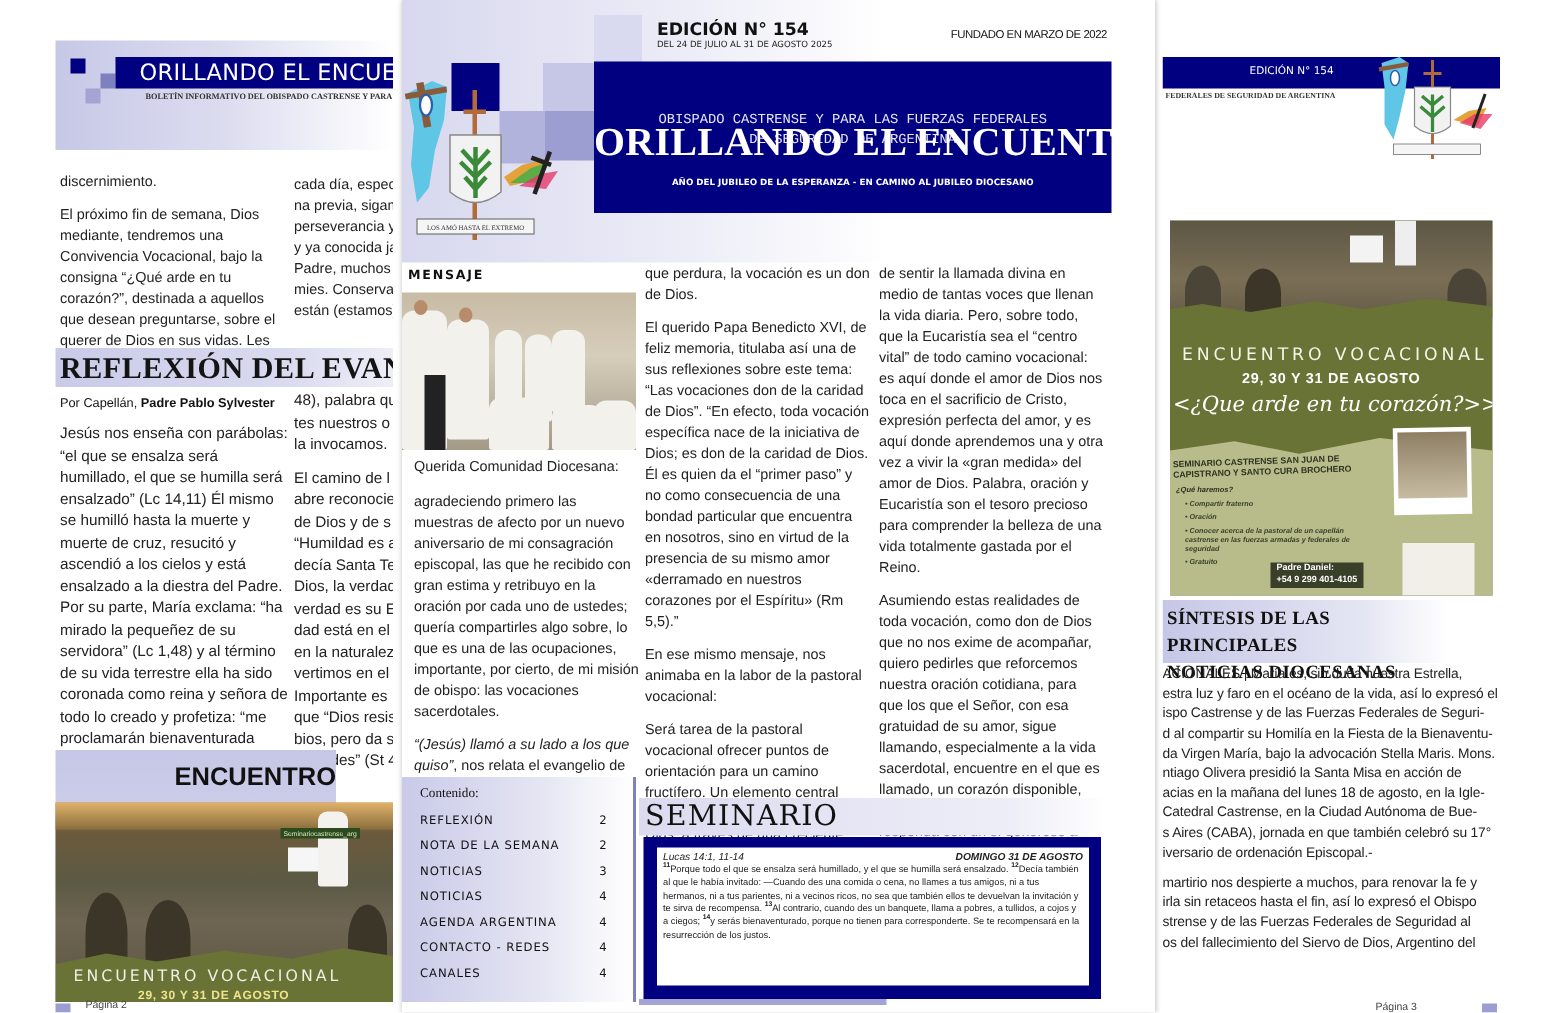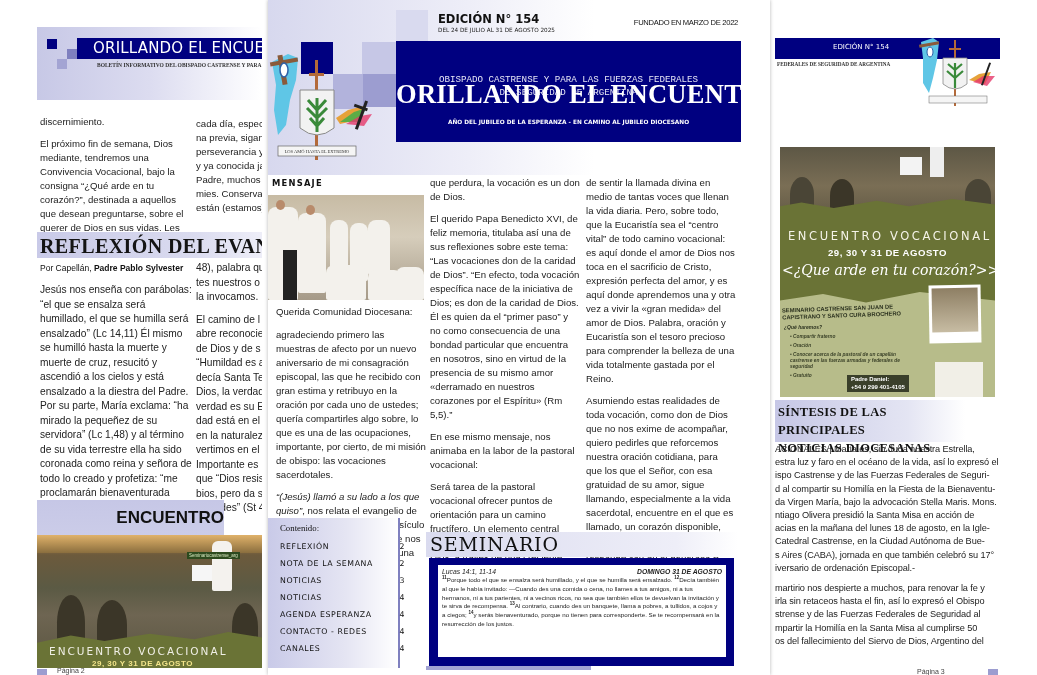--- a/index.html
+++ b/index.html
@@ -65,21 +65,21 @@
   .banner .year { position: absolute; left: 0; right: 0; top: 78px; text-align: center; font-family: "DejaVu Sans", sans-serif; font-weight: bold; font-size: 5.8px; color: #fff; }
   .crest { position: absolute; left: 0; top: 40px; width: 128px; height: 120px; }
 
   .msg-label { position: absolute; left: 4px; top: 178px; font-family: "DejaVu Sans", sans-serif; font-weight: bold; font-size: 8.4px; letter-spacing: 1.2px; color: #111; }
   .msg-photo { position: absolute; left: 0; top: 195px; width: 156px; height: 105px; background: linear-gradient(180deg, #c7bba4 0%, #d6cdbb 40%, #a59a88 100%); overflow: hidden; }
   .robe { position: absolute; background: #f3f1ec; border-radius: 8px 8px 2px 2px; }
   .head { position: absolute; width: 9px; height: 10px; border-radius: 50%; background: #b88b6b; }
 
   .cp-col1 { position: absolute; left: 8px; top: 305px; width: 150px; }
   .greeting { margin-bottom: 9px !important; }
-  .toc { position: absolute; left: 0; top: 518px; width: 132px; height: 150px; background: linear-gradient(90deg, #c9cae8 0%, #e5e5f3 60%, #ffffff 100%); border-right: 2px solid #7f80bf; }
+  .toc { position: absolute; left: 0; top: 518px; width: 156px; height: 150px; background: linear-gradient(90deg, #c9cae8 0%, #e5e5f3 60%, #ffffff 100%); border-right: 2px solid #7f80bf; }
   .toc-title { position: absolute; left: 12px; top: 5px; font-family: "Liberation Serif", serif; font-size: 8.8px; color: #111; }
   .toc-row { position: absolute; left: 12px; width: 125px; font-family: "DejaVu Sans", sans-serif; font-size: 7.8px; letter-spacing: 0.6px; color: #111; }
   .toc-row .n { position: absolute; right: 0; top: 0; }
 
   .cp-col2 { position: absolute; left: 162px; top: 176px; width: 150px; }
   .cp-col3 { position: absolute; left: 318px; top: 176px; width: 150px; }
 
   .evangelio-head { position: absolute; left: 158px; top: 532px; width: 312px; height: 25px; background: linear-gradient(90deg, #dadbef, #eeeef8 80%, #fff); font-family: "DejaVu Serif", serif; font-size: 19px; letter-spacing: 0.8px; line-height: 25px; padding-left: 4px; color: #111; }
   .evangelio-box { position: absolute; left: 161px; top: 558px; width: 305px; height: 108px; background: #000080; }
   .evangelio-box .shadow { position: absolute; left: -3px; bottom: -4px; width: 165px; height: 4px; background: #a3a4d3; }
@@ -252,21 +252,21 @@
     <p>agradeciendo primero las muestras de afecto por un nuevo aniversario de mi consagración episcopal, las que he recibido con gran estima y retribuyo en la oración por cada uno de ustedes; quería compartirles algo sobre, lo que es una de las ocupaciones, importante, por cierto, de mi misión de obispo: las vocaciones sacerdotales.</p>
     <p><i>“(Jesús) llamó a su lado a los que quiso”</i><span>, nos relata el evangelio de Marcos, en su capítulo 3, versículo 13. Una simple sentencia que nos da una claridad profunda de una verdad</span></p>
   </div>
 
   <div class="toc">
     <div class="toc-title">Contenido:</div>
     <div class="toc-row" style="top:24px"><span>REFLEXIÓN</span><span class="n">2</span></div>
     <div class="toc-row" style="top:41px"><span>NOTA DE LA SEMANA</span><span class="n">2</span></div>
     <div class="toc-row" style="top:58px"><span>NOTICIAS</span><span class="n">3</span></div>
     <div class="toc-row" style="top:75px"><span>NOTICIAS</span><span class="n">4</span></div>
-    <div class="toc-row" style="top:92px"><span>AGENDA ESPERANZA</span><span class="n">4</span></div>
+    <div class="toc-row" style="top:92px"><span>AGENDA ARGENTINA</span><span class="n">4</span></div>
     <div class="toc-row" style="top:109px"><span>CONTACTO - REDES</span><span class="n">4</span></div>
     <div class="toc-row" style="top:126px"><span>CANALES</span><span class="n">4</span></div>
   </div>
 
   <div class="cp-col2 body-text">
     <p>que perdura, la vocación es un don de Dios.</p>
     <p>El querido Papa Benedicto XVI, de feliz memoria, titulaba así una de sus reflexiones sobre este tema: “Las vocaciones don de la caridad de Dios”. “En efecto, toda vocación específica nace de la iniciativa de Dios; es don de la caridad de Dios. Él es quien da el “primer paso” y no como consecuencia de una bondad particular que encuentra en nosotros, sino en virtud de la presencia de su mismo amor «derramado en nuestros corazones por el Espíritu» (Rm 5,5).”</p>
     <p>En ese mismo mensaje, nos animaba en la labor de la pastoral vocacional:</p>
     <p>Será tarea de la pastoral vocacional ofrecer puntos de orientación para un camino fructífero. Un elemento central debe ser el amor a la Palabra de Dios, a través de una creciente familiaridad con la Sagrada Escritura y una oración personal y comunitaria atenta y constante, para ser capaces</p>
   </div>
@@ -358,20 +358,19 @@
       <div>da Virgen María, bajo la advocación Stella Maris. Mons.</div>
       <div>ntiago Olivera presidió la Santa Misa en acción de</div>
       <div>acias en la mañana del lunes 18 de agosto, en la Igle-</div>
       <div>Catedral Castrense, en la Ciudad Autónoma de Bue-</div>
       <div>s Aires (CABA), jornada en que también celebró su 17°</div>
       <div>iversario de ordenación Episcopal.-</div>
       <div style="height:7px"></div>
       <div>martirio nos despierte a muchos, para renovar la fe y</div>
       <div>irla sin retaceos hasta el fin, así lo expresó el Obispo</div>
       <div>strense y de las Fuerzas Federales de Seguridad al</div>
-      <div>mpartir la Homilía en la Santa Misa al cumplirse 50</div>
       <div>os del fallecimiento del Siervo de Dios, Argentino del</div>
     </div>
   </div>
 
   <div class="pagenum" style="left:142px;top:668px;">Página 3</div>
   <div class="pg-sq" style="left:213px;top:669px;"></div>
 </div>
 
 </body></html>

